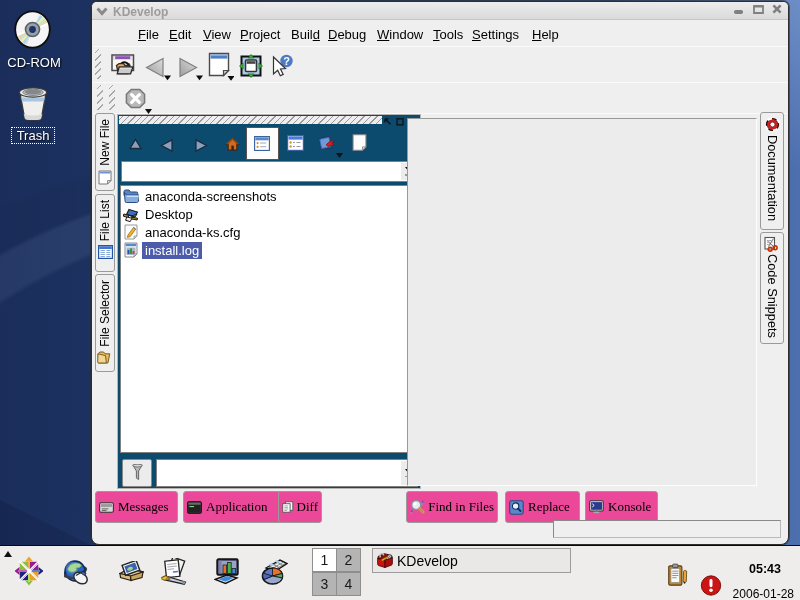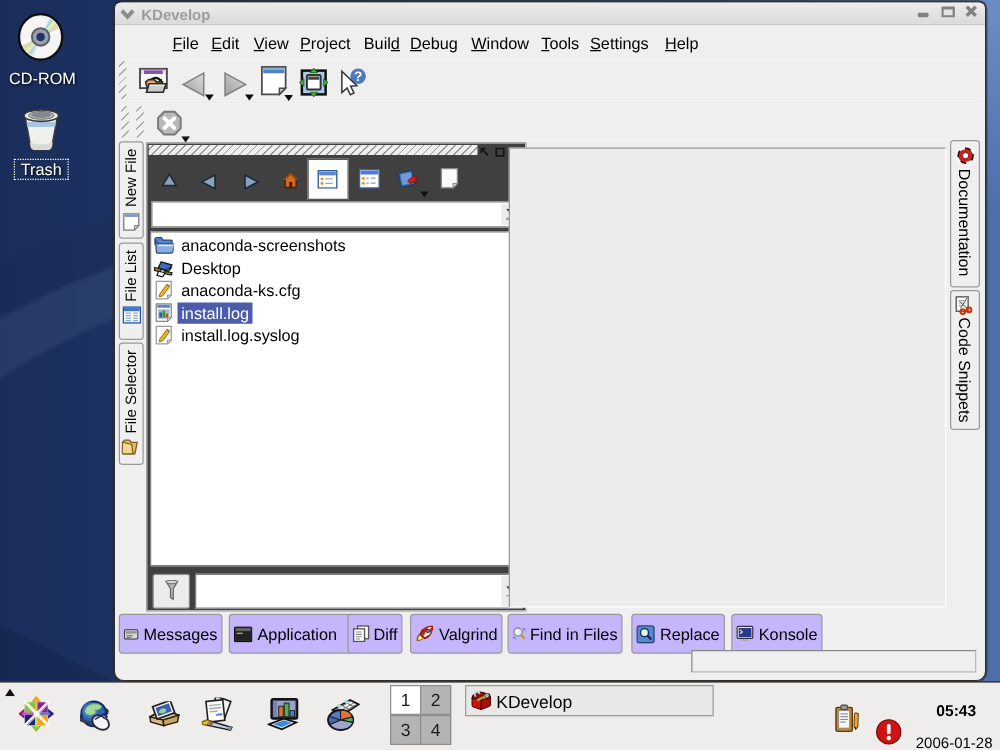--- a/index.html
+++ b/index.html
@@ -25,36 +25,36 @@
 .mi { position:absolute; top:25px; color:#000;margin-left:34px; }
 .mi u { text-decoration:underline; text-underline-offset:1px; }
 .handle { position:absolute; width:6px; background:repeating-linear-gradient(135deg, #efefef 0 2.5px, #a8a8a8 2.5px 3.5px, #efefef 3.5px 5px); }
 
 
 .vtab { position:absolute; background:#efefef; border:1px solid #9a9a9a; border-radius:3px;
   display:flex; flex-direction:column; align-items:center; justify-content:flex-start; font-size:12px; color:#000; }
 .vtext-l { transform:rotate(180deg); writing-mode:vertical-rl; white-space:nowrap; }
 .vtext-r { writing-mode:vertical-rl; white-space:nowrap; font-size:12.8px; }
 
-#fpanel { position:absolute; left:25px; top:112px; width:304px; height:375px; background:#404040; border:1px solid #b4b4b4; }
+#fpanel { position:absolute; left:25px; top:112px; width:304px; height:375px; background:#0c4a6e; border:1px solid #b4b4b4; }
 #fp-grip { position:absolute; left:1px; right:38px; top:1px; height:8px;
   background:repeating-linear-gradient(135deg, #eeeeee 0 2.2px, #9a9a9a 2.2px 3.2px, #eeeeee 3.2px 4.5px); }
 #fp-combo1 { position:absolute; left:3px; right:2px; top:46px; height:21px; background:#fff; border:1px solid #808080; }
 #fp-list { position:absolute; left:2px; right:1px; top:70px; height:268px; background:#fff; border:1px solid #808080; }
 .frow { position:absolute; left:2px; height:18px; display:flex; align-items:center; }
 .frow .nm { margin-left:6px; }
 .combo-arrow { position:absolute; right:1px; top:1px; bottom:1px; width:15px; background:#ececec;
   display:flex; align-items:center; justify-content:center; flex-direction:column; }
 .combo-arrow::after { content:""; width:7px; height:1.5px; background:#9a9a9a; margin-top:2px; }
 
 #editor { position:absolute; left:315px; top:116px; width:350px; height:368px; background:#ececec;
   border:1px solid #999; border-right-color:#fdfdfd; border-bottom-color:#fdfdfd; }
 
-.btab { position:absolute; top:489px; height:26px; background:#c4b5fd; border:1px solid #9a9a9a;
-  border-radius:3px; display:flex; align-items:center; padding:15px 3px; font-size:13px; white-space:nowrap; }
+.btab { position:absolute; top:489px; height:26px; background:#ec4899; border:1px solid #9a9a9a;
+  border-radius:3px; display:flex; align-items:center; padding:15px 3px; font-size:13px; white-space:nowrap;font-family:Liberation Serif, serif; }
 #status-field { position:absolute; left:461px; top:518px; width:228px; height:18px;
   background:#efefef; border:1px solid #b9b9b9; border-top-color:#8a8a8a; border-left-color:#8a8a8a; }
 
 
 #taskbar { position:absolute; left:0; top:545px; width:800px; height:55px; background:#eeedeb;
   border-top:1px solid #0a0a0a; }
 .pcell { position:absolute; width:25px; height:24px; background:#b4b4b4; border:1px solid #8e8e8e;
   font-size:14px; display:flex; align-items:center; justify-content:center; color:#1a1a1a; }
 #taskbtn { position:absolute; left:372px; top:2px; width:199px; height:25px; background:#e9e8e6;
   border:1px solid #9c9c9c; display:flex; align-items:center; font-size:14px; }
@@ -302,29 +302,20 @@
             <path d="M2 1 h12 v11 l-3 3 h-9 z" fill="#fbfbfb" stroke="#888" stroke-width="1"></path>
             <rect x="2.8" y="1.8" width="10.4" height="2.4" fill="#5b87cc"></rect>
             <path d="M14 12 l-3 0 l0 3 z" fill="#ddd" stroke="#888" stroke-width="0.8"></path>
             <rect x="3.5" y="5.5" width="9" height="7.5" fill="#a8b4cc"></rect>
             <rect x="4.5" y="8" width="2" height="4" fill="#2a52b0"></rect>
             <rect x="7" y="6.5" width="2" height="5.5" fill="#2f9a2f"></rect>
             <rect x="9.5" y="9" width="2" height="3" fill="#cc4433"></rect>
           </svg>
         <span class="nm" style="background:#4c5caa; color:#fff; padding:0 3px; height:17px; line-height:17px; margin-left:3px;">install.log</span>
         </div>
-      <div class="frow" style="top:73px">
-        <svg width="16" height="16" viewBox="0 0 16 16">
-            <path d="M2 1 h12 v11 l-3 3 h-9 z" fill="#fbfbfb" stroke="#999" stroke-width="1"></path>
-            <path d="M14 12 l-3 0 l0 3 z" fill="#ddd" stroke="#999" stroke-width="0.8"></path>
-            <path d="M5 11 L10.5 3.5 l2.2 1.6 L7.2 12.6 l-2.8 0.8 z" fill="#f0b429" stroke="#9a6a10" stroke-width="0.8"></path>
-            <path d="M10.5 3.5 l2.2 1.6" stroke="#777" stroke-width="1"></path>
-          </svg>
-        <span class="nm">install.log.syslog</span>
-        </div>
     </div>
 
     <span class="abs" style="left:4px; top:344px; width:30px; height:28px; background:#ececec; border:1px solid #888; border-radius:2px;"></span>
     <svg class="abs" style="left:14px; top:349px;" width="11" height="17" viewBox="0 0 11 17">
         <path d="M0.8 1 h9.4 l-3.6 6 v8.5 l-2.2 -1.4 v-7.1 z" fill="#b9b9b9" stroke="#666" stroke-width="1"></path>
         <ellipse cx="5.5" cy="1.6" rx="4.7" ry="1.4" fill="#d7d7d7" stroke="#666" stroke-width="0.8"></ellipse>
       </svg>
     <span class="abs" style="left:38px; top:344px; right:2px; height:28px; background:#fff; border:1px solid #808080;">
       <span class="combo-arrow">
           <svg width="8" height="5" viewBox="0 0 8 5">
@@ -370,33 +361,20 @@
         <rect x="1.5" y="1.7" width="12" height="1.9" fill="#6a6a6a"></rect>
         <rect x="1.5" y="4.1" width="12" height="7.4" fill="#222"></rect>
         <path d="M2.4 5.6 h4.7" stroke="#9f9" stroke-width="0.9"></path>
       </svg>Application</div>
   <div class="btab" style="left:186px; width:44px;">
     <svg width="14" height="14" viewBox="0 0 14 14" style="margin-right:3px;">
         <rect x="4.2" y="0.7" width="8.9" height="10.3" fill="#fff" stroke="#555" stroke-width="1.1"></rect>
         <rect x="0.9" y="3" width="8.9" height="10.3" fill="#fff" stroke="#555" stroke-width="1.1"></rect>
         <path d="M2.8 5.6 h4.7 M2.8 7.5 h4.7 M2.8 9.4 h4.7 M2.8 11.2 h3.3" stroke="#888" stroke-width="0.85"></path>
       </svg>Diff</div>
-  <div class="btab" style="left:236px; width:74px;">
-    <svg width="17" height="16" viewBox="0 0 17 16" style="margin-right:4px;">
-    <path d="M2 14 q-0.5 -3 2 -5.5 l3.5 3.5 q-2.5 2.5 -5.5 2z" fill="#f0c020" stroke="#8a5010" stroke-width="0.9"></path>
-    <path d="M3.2 12.8 q0 -1.5 1.2 -2.8 l1.8 1.8 q-1.3 1.2 -3 1z" fill="#fff"></path>
-    <g>
-    <path d="M5 8 Q6 4.5 10 2.5 Q13.5 1 15.5 1.5 Q16 3.5 14.5 7 Q12.5 11 9 12z" fill="#fff" stroke="#991100" stroke-width="1.1"></path>
-    <path d="M5 8 Q6 4.5 10 2.5 L12 4.5 Q9 6 8 9.5z" fill="#cc2200"></path>
-    <path d="M15.5 1.5 Q16 3.5 14.5 7 L12.5 5 Q14 3 15.5 1.5z" fill="#cc2200"></path>
-    <circle cx="11.5" cy="5.5" r="1.7" fill="#4a7ac8" stroke="#222" stroke-width="0.7"></circle>
-    <path d="M4.5 8.5 l2 -4 l1 1z" fill="#cc2200" stroke="#881100" stroke-width="0.7"></path>
-    <path d="M8.5 12.5 l4 -2 l-1 -1z" fill="#cc2200" stroke="#881100" stroke-width="0.7"></path>
-    </g>
-  </svg>Valgrind</div>
   <div class="btab" style="left:314px; width:92px;">
     <svg width="16" height="16" viewBox="0 0 16 16" style="margin-right:3px;">
     <circle cx="6.5" cy="6" r="4.8" fill="#e3ecf2" stroke="#8a9096" stroke-width="1.6"></circle>
     <circle cx="5.2" cy="4.8" r="1.8" fill="#fff"></circle>
     <path d="M10 9.5 L13.8 13.2" stroke="#cfa05c" stroke-width="3" stroke-linecap="round"></path>
     <path d="M10 9.5 L13.8 13.2" stroke="#8a5a20" stroke-width="1" stroke-linecap="round" opacity="0.5"></path>
     <rect x="12.5" y="1.5" width="1.8" height="1.8" fill="#4466bb"></rect>
         <rect x="14" y="3.5" width="1.4" height="1.4" fill="#6688cc"></rect>
         <rect x="12" y="4.4" width="1.2" height="1.2" fill="#88a8dd"></rect>
     <rect x="1" y="11.5" width="1.8" height="1.8" fill="#4466bb"></rect>

